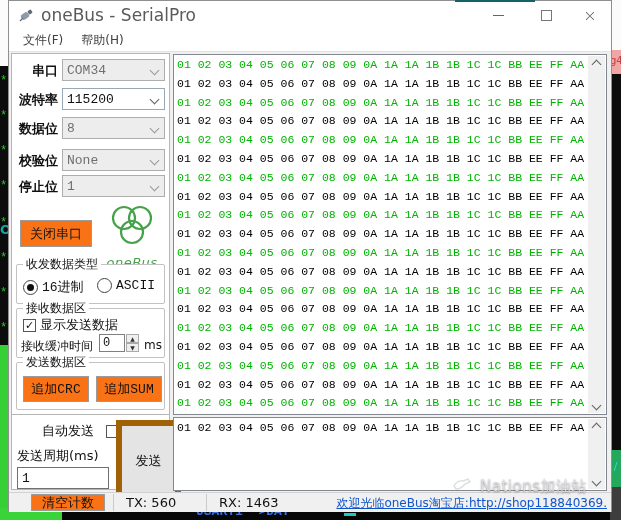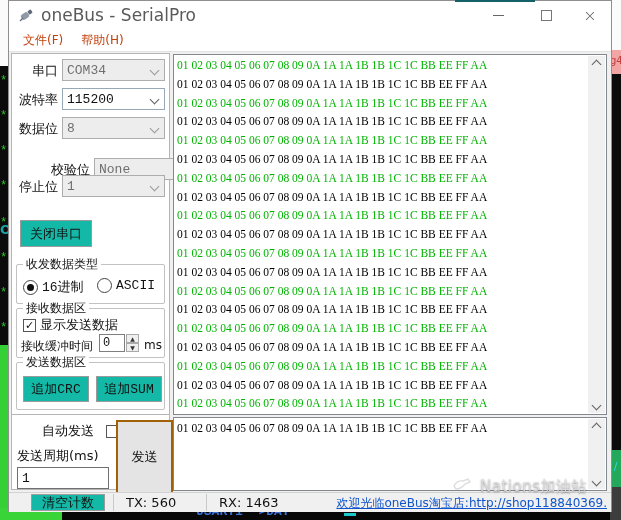--- a/index.html
+++ b/index.html
@@ -28,39 +28,39 @@
   .window{position:absolute;left:8px;top:0;width:604px;height:512px;box-sizing:border-box;
           background:#f0f0f0;border:1px solid #8f8f8f;z-index:2;}
   .titlebar{position:absolute;left:0;top:0;width:602px;height:28px;background:#ffffff;display:flex;align-items:center;}
   .app-icon{margin-left:10px;width:15px;height:15px;flex:none;}
   .title-text{margin-left:7px;font-size:17px;color:#5a5a5a;}
   .win-btn{position:absolute;top:0;width:30px;height:28px;display:flex;align-items:center;justify-content:center;color:#666;}
   .wb-min{left:474px;}.wb-max{left:522px;}.wb-close{left:566px;font-size:16px;font-weight:300;}
   .min-glyph{width:11px;height:0;border-top:1px solid #666;}
   .max-glyph{width:9px;height:9px;border:1px solid #777;}
   .menubar{position:absolute;left:0;top:28px;width:602px;height:22px;background:#ffffff;
-           border-bottom:1px solid #e3e3e3;display:flex;align-items:center;font-size:12px;color:#c2410c;}
+           border-bottom:1px solid #e3e3e3;display:flex;align-items:center;font-size:12px;color:#404040;}
   .menu-item{margin-left:10px;padding:0 4px;}
 
   
   .left-panel{position:absolute;left:2px;top:52px;width:159px;height:437px;box-sizing:border-box;
               background:#fff;border:1px solid #b5b5b5;font-size:13px;color:#111;}
   .row{position:absolute;left:0;width:157px;height:22px;}
-  .row-label{position:absolute;left:0;top:3px;width:46px;text-align:right;font-size:13px;}
+  .row-label{position:absolute;left:0;top:3px;width:46px;text-align:right;font-size:13px;font-weight:bold;}
   .combo{position:absolute;left:50px;top:0;width:103px;height:22px;box-sizing:border-box;border:1px solid #99a8b6;
          background:#fff;display:flex;align-items:center;font-size:13px;padding-left:4px;
          font-family:"Liberation Mono","DejaVu Sans Mono",monospace;}
   .combo.disabled{background:#ededed;color:#6f6f6f;border-color:#adadad;}
   .combo .chev{position:absolute;right:6px;top:7px;}
   .chev{width:6px;height:6px;border-right:1.4px solid #606060;border-bottom:1.4px solid #606060;display:inline-block;}
   .chev.down{transform:rotate(45deg);}
   .chev.up{transform:rotate(-135deg);}
   .combo.disabled .chev{border-color:#9a9a9a;}
 
-  .btn{box-sizing:border-box;background:#14b8a6;border:1px solid #9b9b9b;display:flex;align-items:center;
+  .btn{box-sizing:border-box;background:#f97316;border:1px solid #9b9b9b;display:flex;align-items:center;
        justify-content:center;font-size:13px;color:#111;text-align:center;}
   .close-port{position:absolute;left:8px;top:166px;width:72px;height:27px;}
 
   .logo{position:absolute;left:88px;top:148px;width:64px;text-align:center;}
   .logo-text{font-size:13px;font-style:italic;color:#46a24a;letter-spacing:0.5px;}
 
   .fieldset{position:absolute;box-sizing:border-box;border:1px solid #c2c2c2;border-radius:2px;background:#fff;}
   .legend{position:absolute;top:-9px;left:6px;background:#fff;padding:0 3px;font-size:12px;color:#111;white-space:nowrap;}
   .fs-type{left:4px;top:210px;width:149px;height:40px;text-align:center;}
   .fs-rx{left:4px;top:254px;width:149px;height:50px;}
@@ -83,29 +83,29 @@
 
   .crc-btn{position:absolute;left:6px;top:13px;width:66px;height:26px;}
   .sum-btn{position:absolute;left:79px;top:13px;width:66px;height:26px;}
   .btn-mono{font-family:"Liberation Mono","DejaVu Sans",monospace;font-size:13px;}
 
   .panel-divider{position:absolute;left:0px;top:360px;width:157px;height:0;border-top:1px solid #b5b5b5;}
   .autosend{position:absolute;left:30px;top:368px;display:flex;align-items:center;gap:12px;font-size:13px;}
   .period-label{position:absolute;left:5px;top:393px;font-size:13px;}
   .period-input{position:absolute;left:5px;top:413px;width:92px;height:22px;box-sizing:border-box;border:1px solid #707070;
                 background:#fff;font-size:13px;display:flex;align-items:center;padding-left:4px;}
-  .send-btn{position:absolute;left:104px;top:366px;width:53px;height:70px;border:2px solid #a16207;background:#e4e4e4;
+  .send-btn{position:absolute;left:104px;top:366px;width:53px;height:70px;border:6px solid #a16207;background:#e4e4e4;
             display:flex;align-items:center;justify-content:center;font-size:13px;}
 
   
   .databox{position:absolute;box-sizing:border-box;background:#fff;border:1px solid #828790;}
   .rx-box{left:164px;top:53px;width:434px;height:361px;}
   .tx-box{left:164px;top:416px;width:434px;height:74px;}
   .lines{position:absolute;left:3px;top:1px;right:18px;bottom:1px;overflow:hidden;}
-  .hexline{font-family:Liberation Serif, serif;font-size:11.5px;line-height:18.8px;
+  .hexline{font-family:Liberation Mono, monospace;font-size:11.5px;line-height:18.8px;
            white-space:nowrap;letter-spacing:0px;}
   .hexline.rx{color:#00b400;}
   .hexline.tx{color:#000000;}
   .sb{position:absolute;top:1px;right:1px;bottom:1px;width:17px;background:#f0f0f0;}
   .sb-arrow{position:absolute;left:0;width:17px;height:16px;display:flex;align-items:center;justify-content:center;}
   .sb-up{top:0;}.sb-down{bottom:0;}
 
   
   .statusbar{position:absolute;left:0;top:491px;width:602px;height:19px;background:#f0f0f0;border-top:1px solid #d2d2d2;
              display:flex;align-items:center;font-size:13px;color:#111;}
@@ -189,37 +189,45 @@
           <span class="chev down"></span>
         </span>
       </div>
       <div class="row" style="top:63px;">
         <span class="row-label">数据位</span>
         <span class="combo disabled">
           <span>8</span>
           <span class="chev down"></span>
         </span>
       </div>
-      <div class="row" style="top:104px;margin-left:32px;">
+      <div class="row" style="top:95px;">
         <span class="row-label">校验位</span>
         <span class="combo disabled">
           <span>None</span>
           <span class="chev down"></span>
         </span>
       </div>
       <div class="row" style="top:121px;">
         <span class="row-label">停止位</span>
         <span class="combo disabled">
           <span>1</span>
           <span class="chev down"></span>
         </span>
       </div>
 
       <div class="btn close-port">关闭串口</div>
 
+      <div class="logo">
+        <svg width="52" height="50" viewBox="0 0 52 50">
+          <circle cx="18" cy="16" r="11" fill="none" stroke="#46a24a" stroke-width="2.2"></circle>
+          <circle cx="34" cy="16" r="11" fill="none" stroke="#46a24a" stroke-width="2.2"></circle>
+          <circle cx="26" cy="30" r="11" fill="none" stroke="#46a24a" stroke-width="2.2"></circle>
+        </svg>
+        <div class="logo-text">oneBus</div>
+      </div>
 
       <div class="fieldset fs-type">
         <span class="legend">收发数据类型</span>
         <span class="opt" style="left:6px;top:13px;">
           <span class="radio sel"></span>
           <span class="btn-mono">16进制</span>
         </span>
         <span class="opt" style="left:80px;top:13px;">
           <span class="radio"></span>
           <span class="btn-mono">ASCII</span>

